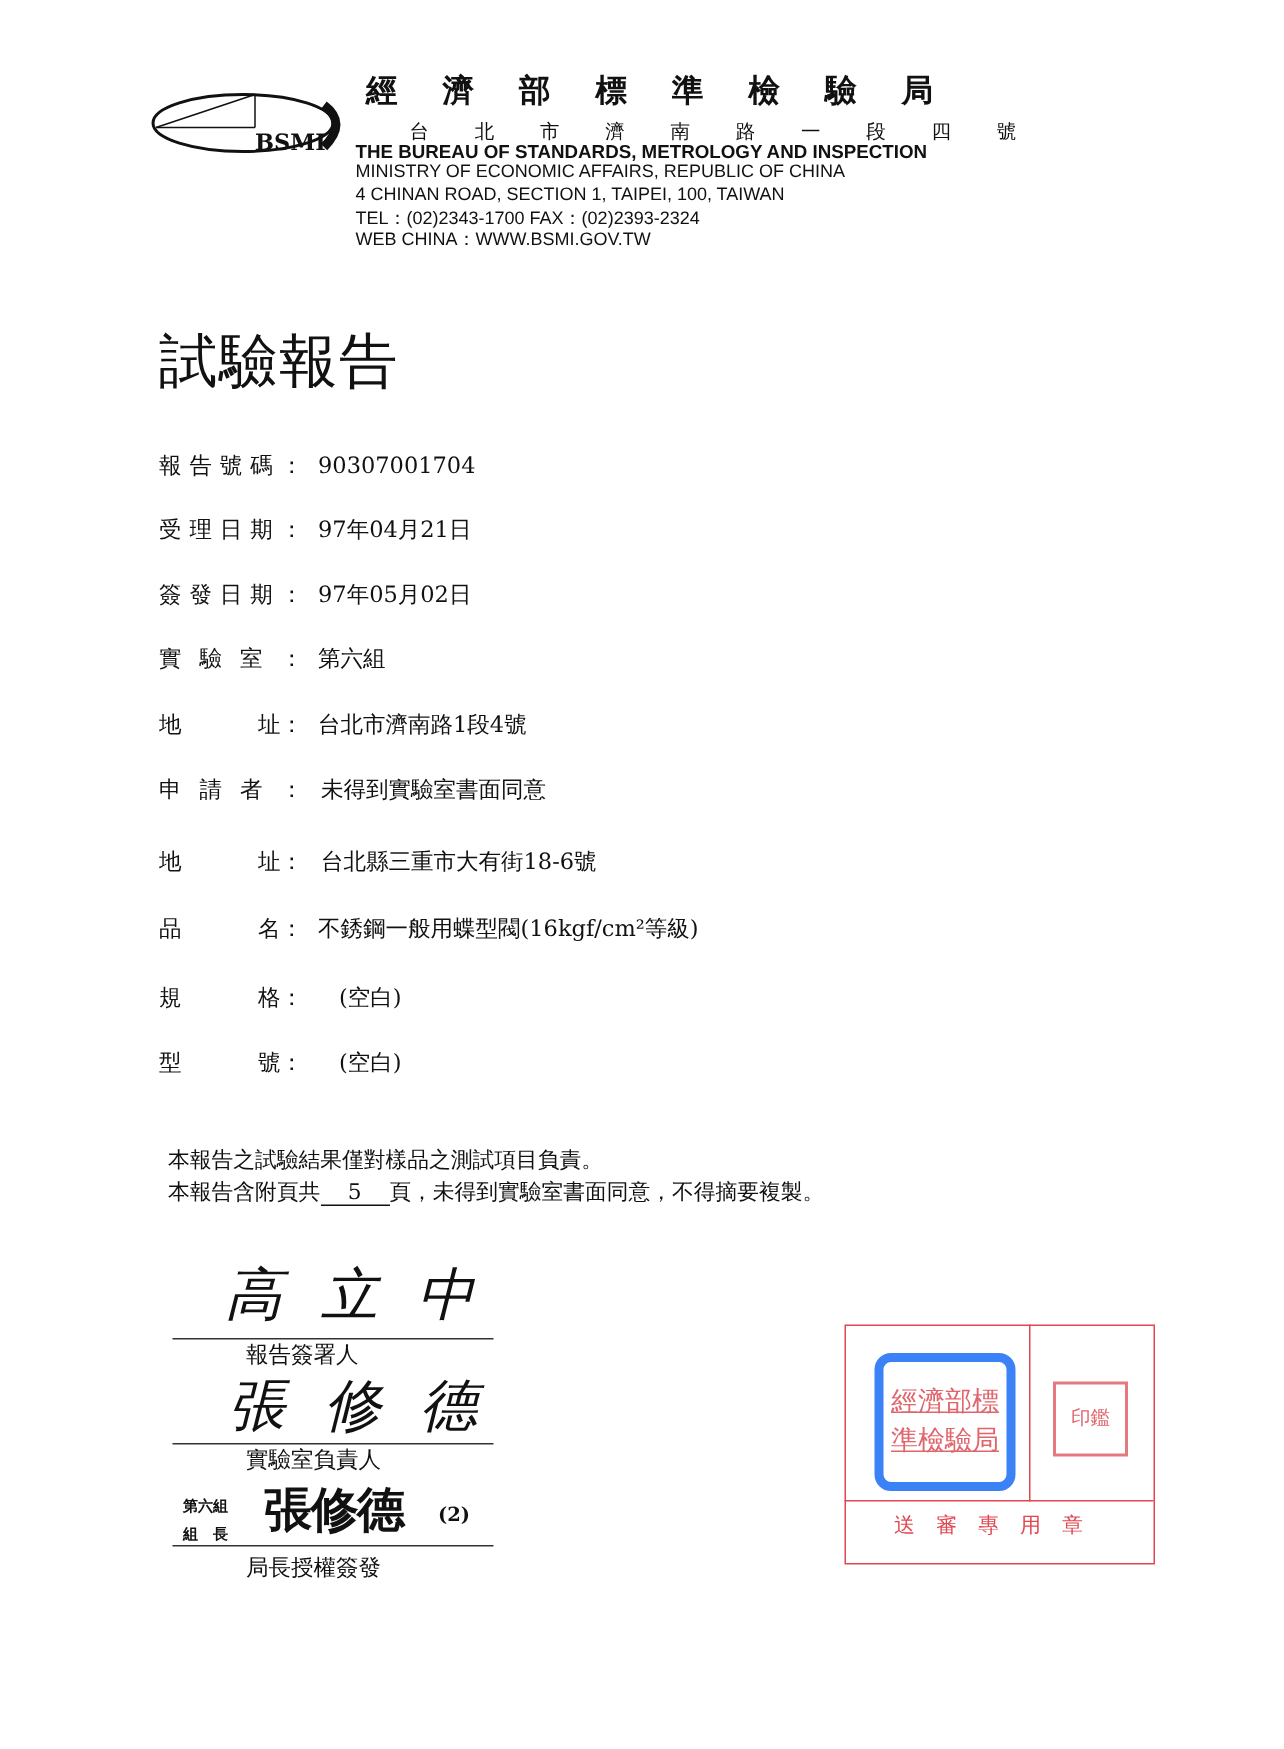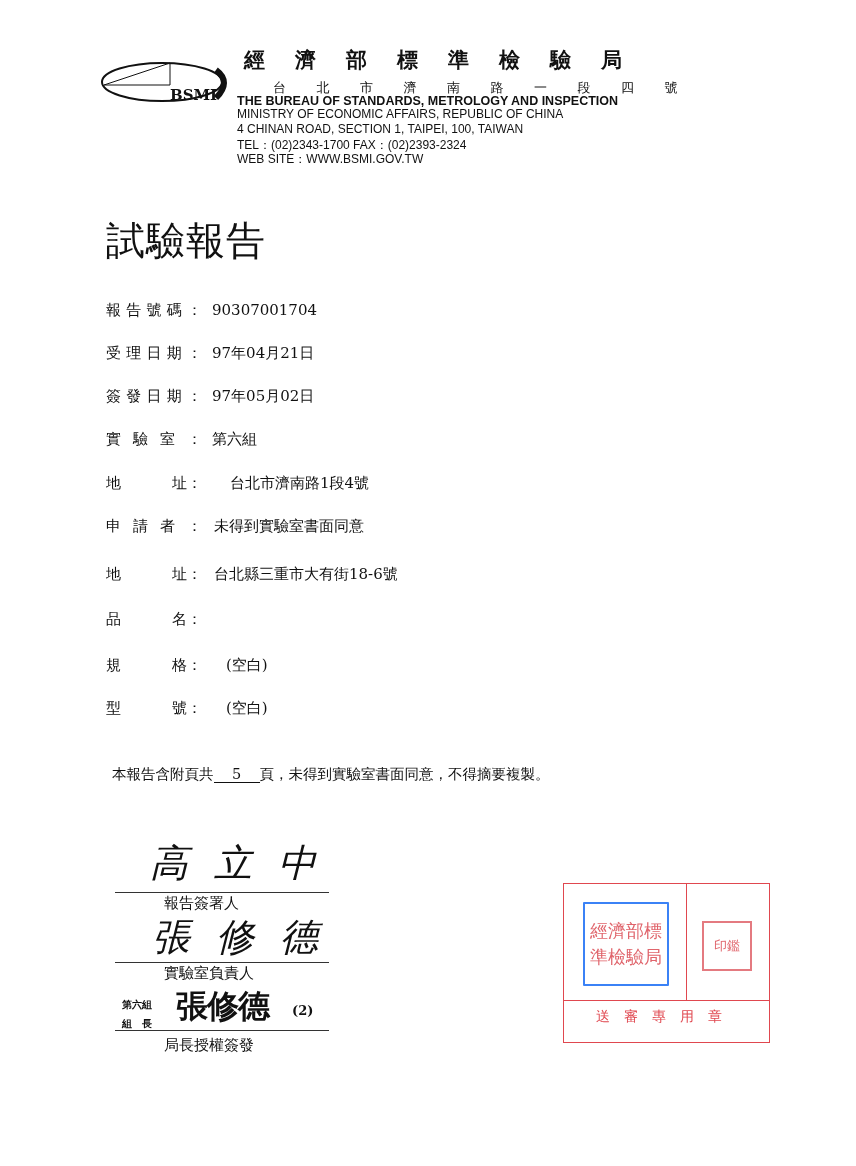--- a/index.html
+++ b/index.html
@@ -36,22 +36,22 @@
   .sig-line { left:115px; width:214px; height:0; border-top:1px solid #333; }
   .sig-label { left:116px; font-size:15px;margin-left:48px; }
   .stamp-small { left:122px; top:995px; font-size:10px; font-weight:bold; line-height:19px; }
   .stamp-big { left:176px; top:985px; font-size:32px; font-weight:900; letter-spacing:-1px; }
   .stamp-num { left:292px; top:1003px; font-size:13px; font-weight:bold; }
 
   
   .redbox { left:563px; top:883px; width:205px; height:158px; border:1.5px solid #e0474f; }
   .red-divider-h { left:563px; top:1000px; width:206px; border-top:1.5px solid #e0474f; }
   .red-divider-v { left:686px; top:883px; height:118px; border-left:1.5px solid #e0474f; }
-  .seal-big { left:583px; top:902px; width:82px; height:80px; border:2px solid #3b82f6; border-radius:1px; color:#e0656c;
-              font-size:18px; line-height:26px; text-align:center; display:flex; flex-wrap:wrap; align-items:center; justify-content:center; }
+  .seal-big { left:583px; top:902px; width:82px; height:80px; border:6px solid #3b82f6; border-radius:11px; color:#e0656c;
+              font-size:18px; line-height:26px; text-align:center; display:flex; flex-wrap:wrap; align-items:center; justify-content:center;text-decoration:underline; }
   .seal-small { left:702px; top:921px; width:46px; height:46px; border:2px solid #e47a80; color:#e0656c;
                 font-size:13px; line-height:20px; text-align:center; display:flex; flex-wrap:wrap; align-items:center; justify-content:center; }
   .red-label { left:563px; top:1008px; width:206px; text-align:center; color:#e0474f; font-size:14px; letter-spacing:14px; padding-left:0; box-sizing:border-box; }
 </style>
 </head>
 <body>
 
 <svg class="abs logo" viewBox="0 0 140 48">
   <ellipse cx="64" cy="24" rx="60" ry="19" fill="none" stroke="#111" stroke-width="2"></ellipse>
   <path d="M118 12 Q134 24 118 40" fill="none" stroke="#111" stroke-width="6"></path>
@@ -64,21 +64,21 @@
 <div class="abs org-zh">
   <span>經</span><span>濟</span><span>部</span><span>標</span><span>準</span><span>檢</span><span>驗</span><span>局</span>
 </div>
 <div class="abs addr-zh">
   <span>台</span><span>北</span><span>市</span><span>濟</span><span>南</span><span>路</span><span>一</span><span>段</span><span>四</span><span>號</span>
 </div>
 <div class="abs org-en">THE BUREAU OF STANDARDS, METROLOGY AND INSPECTION</div>
 <div class="abs en-line" style="top:107px">MINISTRY OF ECONOMIC AFFAIRS, REPUBLIC OF CHINA</div>
 <div class="abs en-line" style="top:122px">4 CHINAN ROAD, SECTION 1, TAIPEI, 100, TAIWAN</div>
 <div class="abs en-line" style="top:137px">TEL：(02)2343-1700    FAX：(02)2393-2324</div>
-<div class="abs en-line" style="top:151px">WEB SITE：WWW.BSMI.GOV.TW</div>
+<div class="abs en-line" style="top:151px">WEB CHINA：WWW.BSMI.GOV.TW</div>
 
 <div class="abs title">試驗報告</div>
 
 <div class="abs field" style="top:301px">
   <div class="lbl">
       <span>報</span>
       <span>告</span>
       <span>號</span>
       <span>碼</span>
       <span>：</span>
@@ -113,21 +113,21 @@
       <span>：</span>
     </div>
   <div class="val" style="margin-left:10px">第六組</div>
 </div>
 <div class="abs field" style="top:474px">
   <div class="lbl">
       <span>地</span>
       <span style="margin-left:auto;margin-right:0">址</span>
       <span>：</span>
     </div>
-  <div class="val" style="margin-left:28px">台北市濟南路1段4號</div>
+  <div class="val" style="margin-left:10px">台北市濟南路1段4號</div>
 </div>
 <div class="abs field" style="top:517px">
   <div class="lbl">
       <span>申</span>
       <span>請</span>
       <span>者</span>
       <span>：</span>
     </div>
   <div class="val" style="margin-left:12px">未得到實驗室書面同意</div>
 </div>
@@ -138,39 +138,41 @@
       <span>：</span>
     </div>
   <div class="val" style="margin-left:12px">台北縣三重市大有街18-6號</div>
 </div>
 <div class="abs field" style="top:610px">
   <div class="lbl">
       <span>品</span>
       <span style="margin-left:auto;margin-right:0">名</span>
       <span>：</span>
     </div>
+  <div class="val" style="margin-left:10px">不銹鋼一般用蝶型閥(16kgf/cm²等級)</div>
 </div>
 <div class="abs field" style="top:656px">
   <div class="lbl">
       <span>規</span>
       <span style="margin-left:auto;margin-right:0">格</span>
       <span>：</span>
     </div>
   <div class="val" style="margin-left:24px">   (空白)</div>
 </div>
 <div class="abs field" style="top:699px">
   <div class="lbl">
       <span>型</span>
       <span style="margin-left:auto;margin-right:0">號</span>
       <span>：</span>
     </div>
   <div class="val" style="margin-left:24px">   (空白)</div>
 </div>
 
 <div class="abs notes">
+  <div>本報告之試驗結果僅對樣品之測試項目負責。</div>
   <div><span>本報告含附頁共</span><span class="underline">5</span><span>頁，未得到實驗室書面同意，不得摘要複製。</span></div>
 </div>
 
 <div class="abs sig-hand" style="left:150px;top:838px">高立中</div>
 <div class="abs sig-line" style="top:892px"></div>
 <div class="abs sig-label" style="top:894px">報告簽署人</div>
 
 <div class="abs sig-hand" style="left:152px;top:912px">張修德</div>
 <div class="abs sig-line" style="top:962px"></div>
 <div class="abs sig-label" style="top:964px">實驗室負責人</div>

